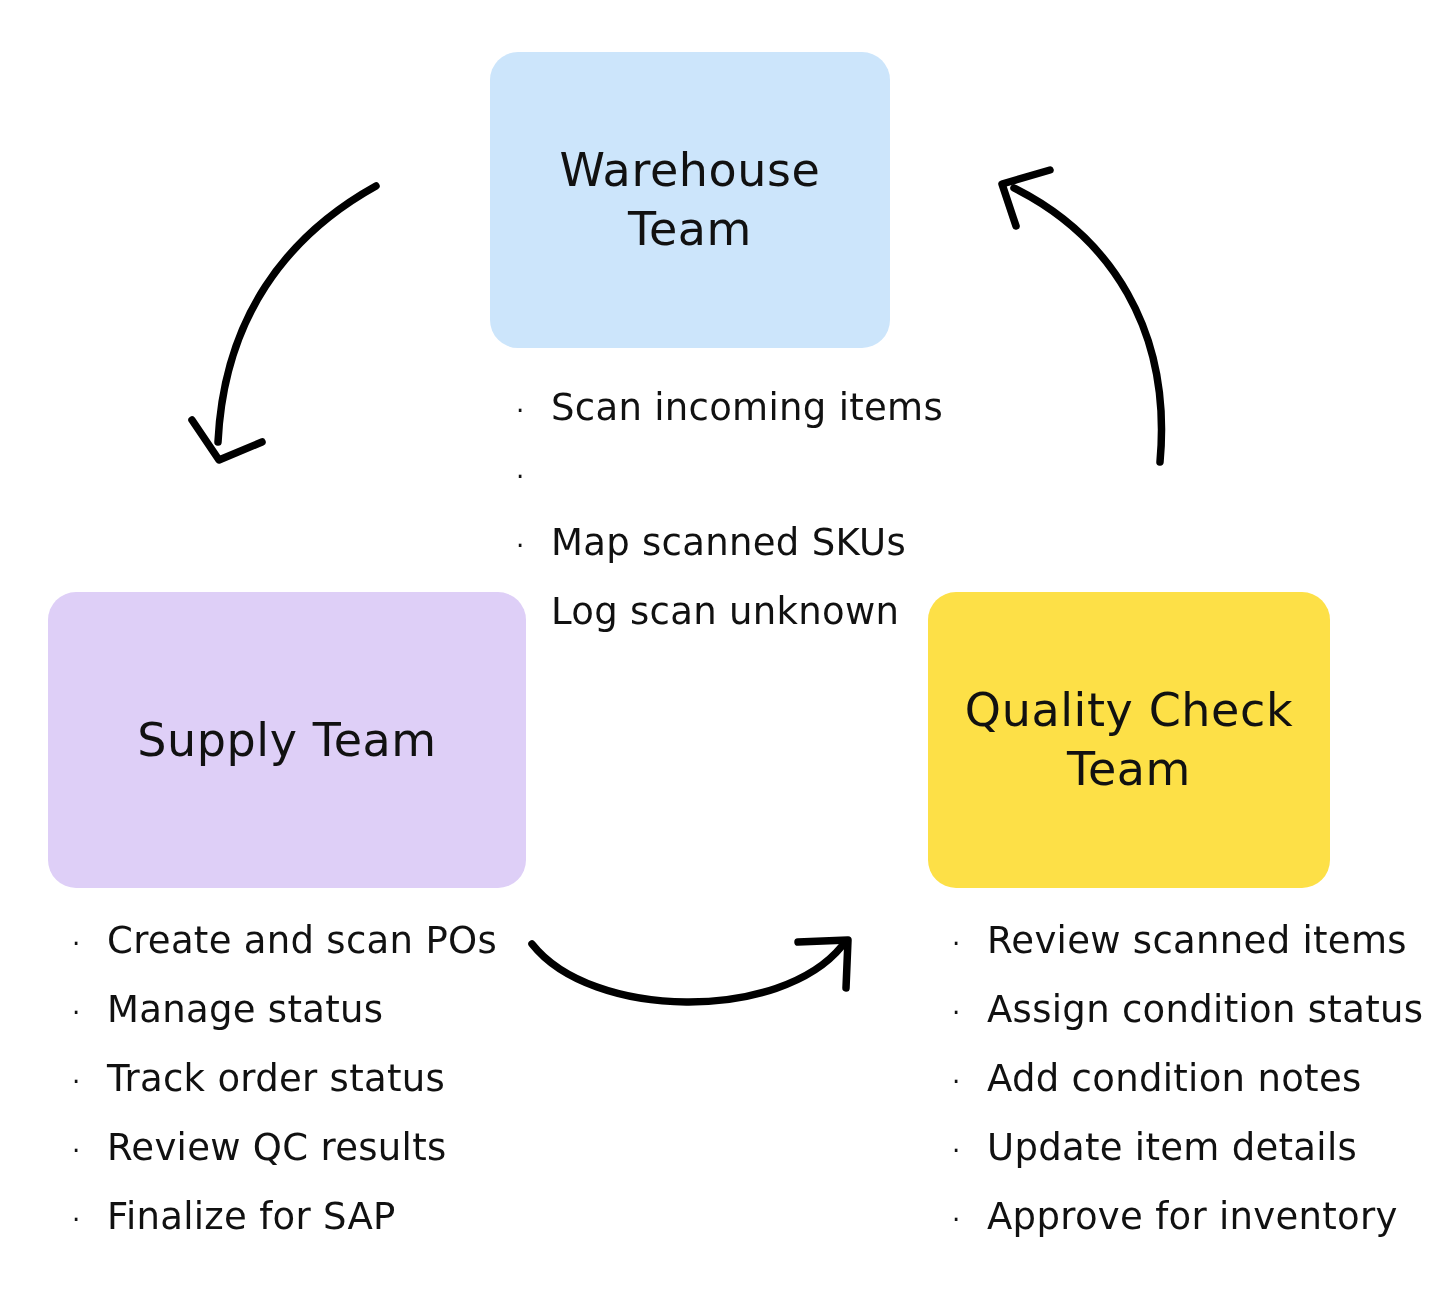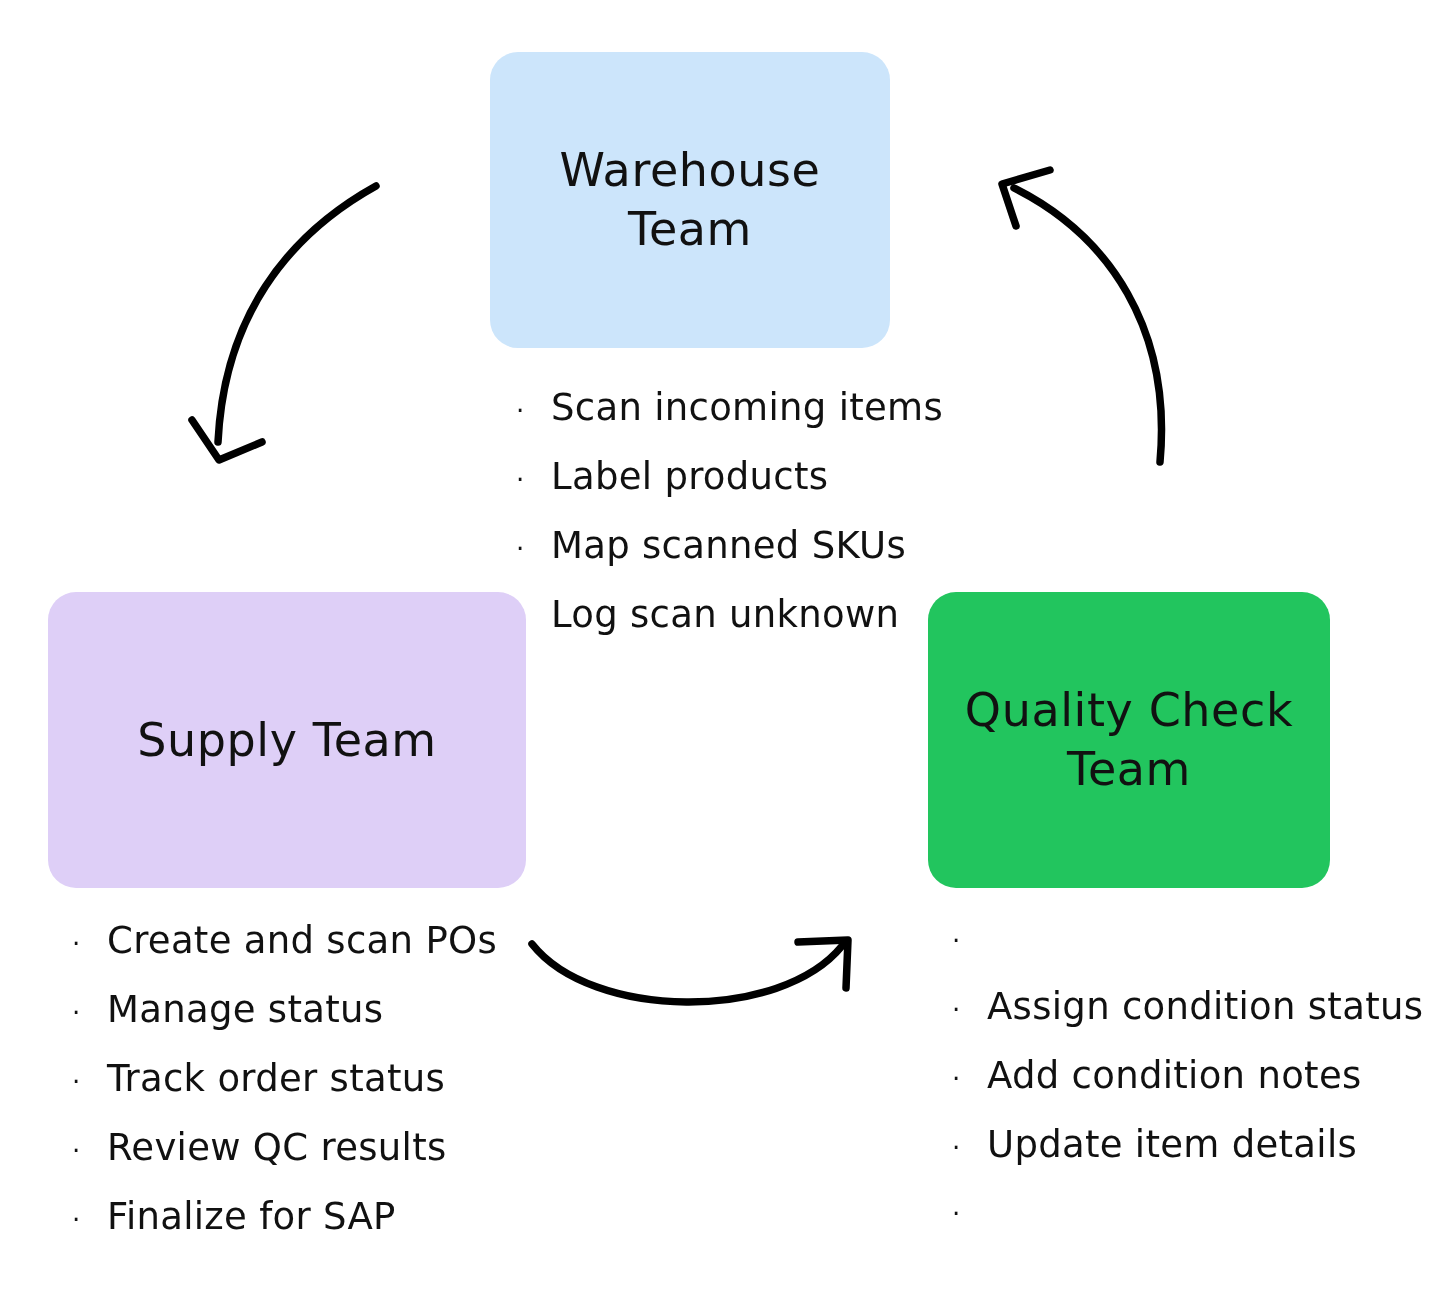--- a/index.html
+++ b/index.html
@@ -126,21 +126,20 @@
     <div class="node-title">Warehouse Team</div>
   </div>
 
   <ul class="bullet-list" id="list-warehouse">
     <li class="bullet-item">
       <span class="bullet-dot">·</span>
       <span class="bullet-text">Scan incoming items</span>
     </li>
     <li class="bullet-item">
       <span class="bullet-dot">·</span>
-      <span class="bullet-text">Label products</span>
     </li>
     <li class="bullet-item">
       <span class="bullet-dot">·</span>
       <span class="bullet-text">Map scanned SKUs</span>
     </li>
     <li class="bullet-item">
       <span class="bullet-dot">·</span>
       <span class="bullet-text">Log scan unknown</span>
     </li>
   </ul>
@@ -165,39 +164,41 @@
     <li class="bullet-item">
       <span class="bullet-dot">·</span>
       <span class="bullet-text">Review QC results</span>
     </li>
     <li class="bullet-item">
       <span class="bullet-dot">·</span>
       <span class="bullet-text">Finalize for SAP</span>
     </li>
   </ul>
 
-  <div class="node-box" id="box-quality" style="background: #22c55e;">
+  <div class="node-box" id="box-quality" style="background: #fde047;">
     <div class="node-title">Quality Check
 Team</div>
   </div>
 
   <ul class="bullet-list" id="list-quality">
     <li class="bullet-item">
       <span class="bullet-dot">·</span>
+      <span class="bullet-text">Review scanned items</span>
     </li>
     <li class="bullet-item">
       <span class="bullet-dot">·</span>
       <span class="bullet-text">Assign condition status</span>
     </li>
     <li class="bullet-item">
       <span class="bullet-dot">·</span>
       <span class="bullet-text">Add condition notes</span>
     </li>
     <li class="bullet-item">
       <span class="bullet-dot">·</span>
       <span class="bullet-text">Update item details</span>
     </li>
     <li class="bullet-item">
       <span class="bullet-dot">·</span>
+      <span class="bullet-text">Approve for inventory</span>
     </li>
   </ul>
 
 </div>
 
 </body></html>

